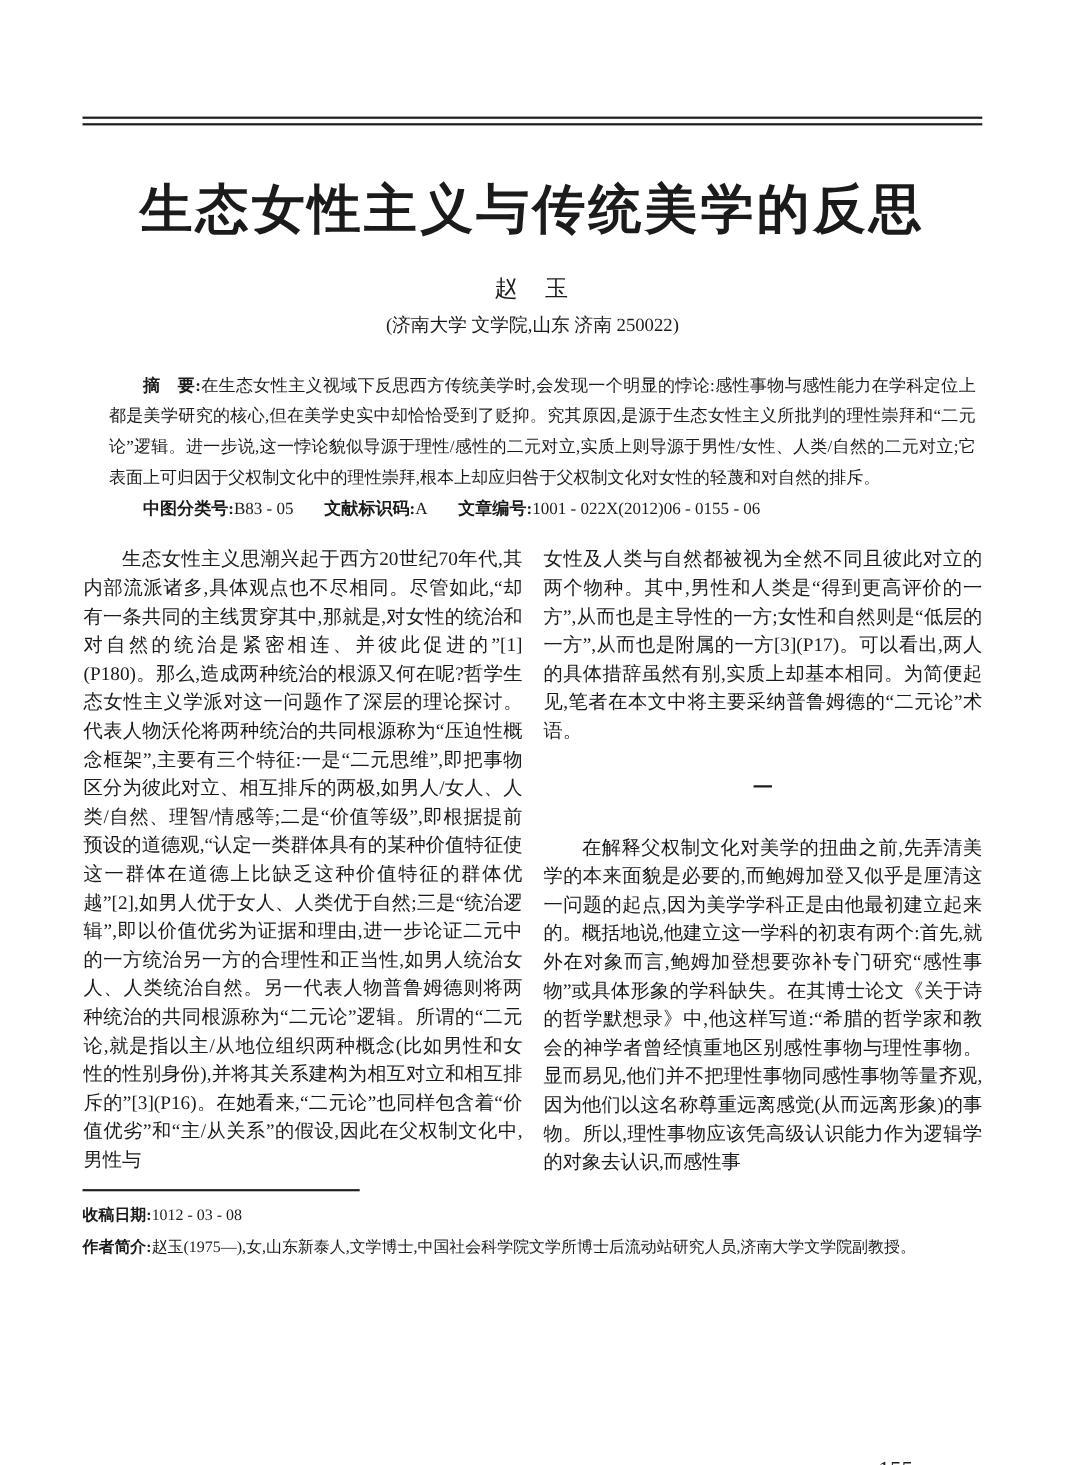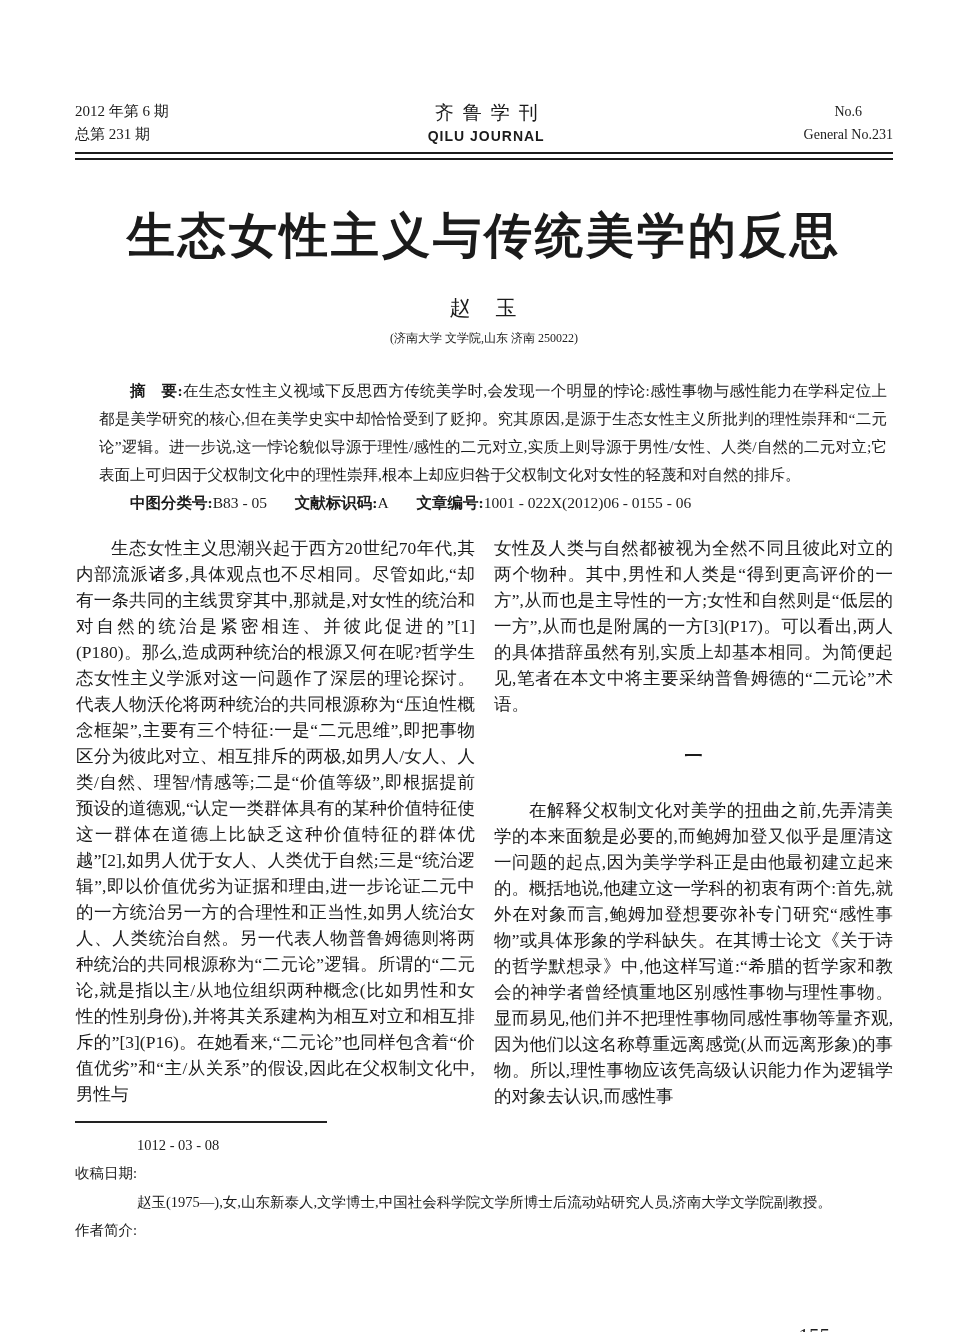--- a/index.html
+++ b/index.html
@@ -13,60 +13,46 @@
   .header{display:flex;justify-content:space-between;align-items:flex-start;}
   .header-left{font-size:15px;line-height:23px;}
   .header-center{text-align:center;}
   .journal-cn{font-size:19px;letter-spacing:9px;text-indent:9px;}
   .journal-en{font-size:14px;font-weight:bold;font-family:"Liberation Sans","DejaVu Sans",sans-serif;letter-spacing:1px;margin-top:2px;}
   .header-right{font-size:14px;line-height:23px;text-align:center;}
   .rule-double{margin-top:6px;height:4px;border-top:2px solid #1c1c1c;border-bottom:2px solid #1c1c1c;}
   
   .title{ text-align:center;font-size:48px;font-weight:600;letter-spacing:3px;margin-top:44px;}
   .author{text-align:center;font-size:21px;margin-top:26px;letter-spacing:2px;}
-  .affiliation{text-align:center;font-size:12px;margin-top:8px;}
+  .affiliation{text-align:center;font-size:17px;margin-top:8px;}
   
   .meta-block{margin:30px 6px 0 24px;font-size:15.5px;line-height:28px;text-align:justify;}
   .meta-block p{margin:0;}
   .indent2{text-indent:2em;}
   .lbl{font-weight:bold;}
   .class-line .pair{margin-right:1.8em;}
   .class-line .pair:last-child{margin-right:0;}
   
   .body-columns{display:flex;gap:19px;margin-top:18px;font-size:17.5px;line-height:26px;text-align:justify;justify-content:flex-end;}
   .col{width:399px;}
   .body-columns p{margin:0;}
   .section-heading{text-align:center;font-weight:bold;font-size:18px;margin:26px 0 28px;letter-spacing:0;}
   
   .fn-sep{width:252px;border-top:2px solid #222;margin-top:12px;}
   .footnotes{margin-top:8px;font-size:14.5px;line-height:29px;text-align:justify;}
   .fn-row{display:flex;}
-  .fn-label{font-weight:normal;white-space:nowrap;margin-top:28px;}
+  .fn-label{font-weight:bold;white-space:nowrap;}
   .fn-value{flex:1;}
   .page-num{position:absolute;top:1324px;right:140px;font-size:21px;}
 </style>
 </head>
 <body>
 
 <div class="page">
 
-  <div class="header">
-    <div class="header-left">
-      <div>2012 年第 6 期</div>
-      <div>总第 231 期</div>
-    </div>
-    <div class="header-center">
-      <div class="journal-cn">齐鲁学刊</div>
-      <div class="journal-en">QILU JOURNAL</div>
-    </div>
-    <div class="header-right">
-      <div>No.6</div>
-      <div>General No.231</div>
-    </div>
-  </div>
 
   <div class="rule-double"></div>
 
   <div class="title">生态女性主义与传统美学的反思</div>
   <div class="author">赵　玉</div>
   <div class="affiliation">(济南大学 文学院,山东 济南 250022)</div>
 
   <div class="meta-block">
     <p class="indent2"><span class="lbl">摘　要:</span><span>在生态女性主义视域下反思西方传统美学时,会发现一个明显的悖论:感性事物与感性能力在学科定位上都是美学研究的核心,但在美学史实中却恰恰受到了贬抑。究其原因,是源于生态女性主义所批判的理性崇拜和“二元论”逻辑。进一步说,这一悖论貌似导源于理性/感性的二元对立,实质上则导源于男性/女性、人类/自然的二元对立;它表面上可归因于父权制文化中的理性崇拜,根本上却应归咎于父权制文化对女性的轻蔑和对自然的排斥。</span></p>
     <p class="indent2 class-line"><span class="pair"><span class="lbl">中图分类号:</span><span>B83 - 05</span></span><span class="pair"><span class="lbl">文献标识码:</span><span>A</span></span><span class="pair"><span class="lbl">文章编号:</span><span>1001 - 022X(2012)06 - 0155 - 06</span></span></p>

